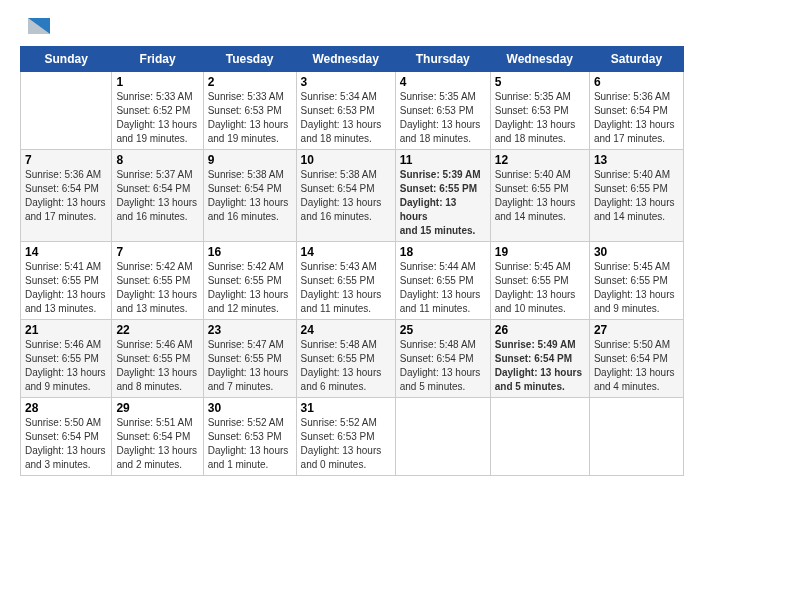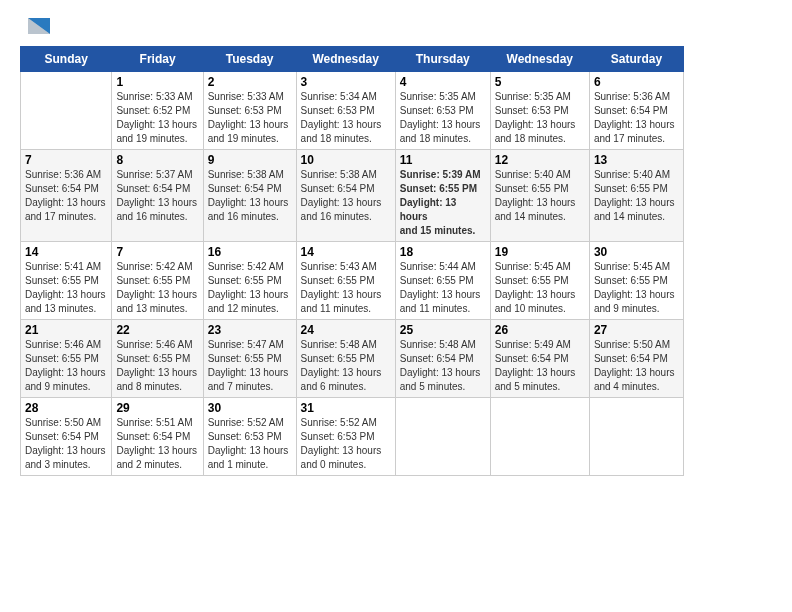--- a/index.html
+++ b/index.html
@@ -304,21 +304,21 @@
           </td>
           <td>
             <span class="day-num">25</span>
             <div class="day-info" style="white-space: pre-line;">Sunrise: 5:48 AM
 Sunset: 6:54 PM
 Daylight: 13 hours
 and 5 minutes.</div>
           </td>
           <td>
             <span class="day-num">26</span>
-            <div class="day-info" style="white-space: pre-line;">Sunrise: 5:49 AM
+            <div class="day-info" style="white-space: pre-line; font-weight: bold;">Sunrise: 5:49 AM
 Sunset: 6:54 PM
 Daylight: 13 hours
 and 5 minutes.</div>
           </td>
           <td>
             <span class="day-num">27</span>
             <div class="day-info" style="white-space: pre-line;">Sunrise: 5:50 AM
 Sunset: 6:54 PM
 Daylight: 13 hours
 and 4 minutes.</div>

